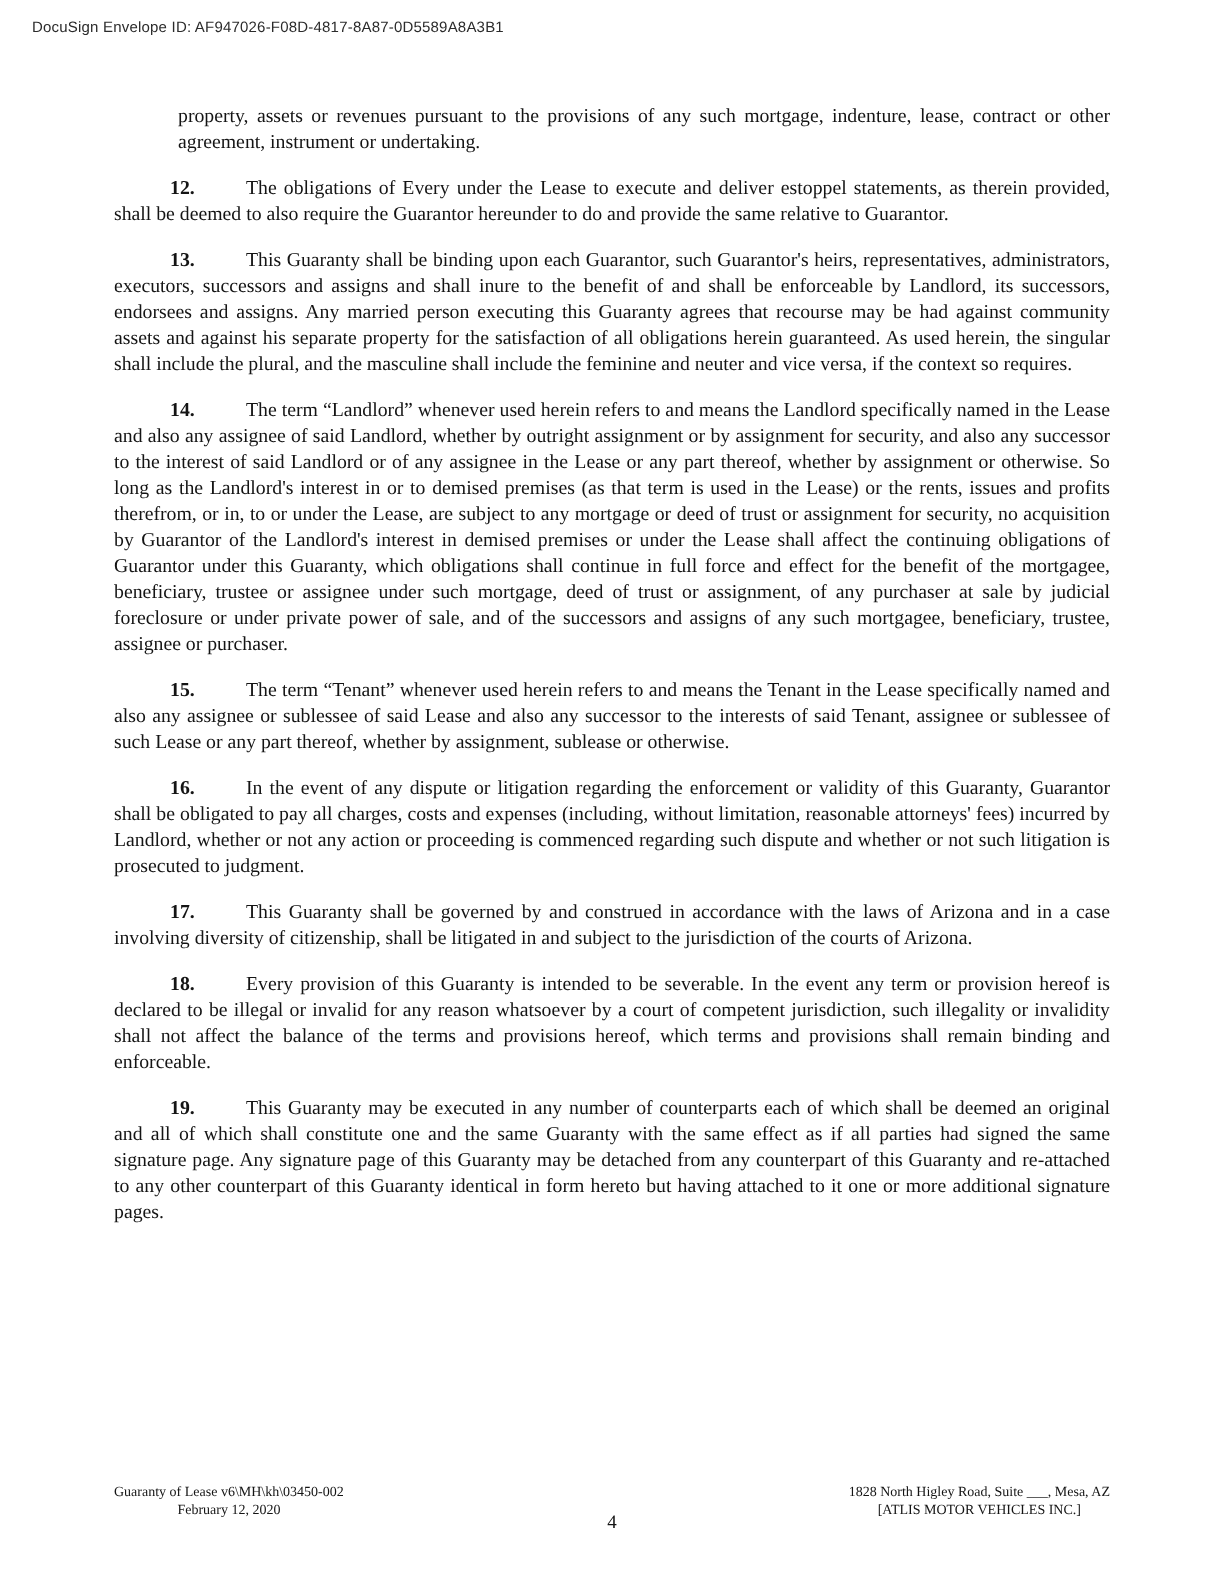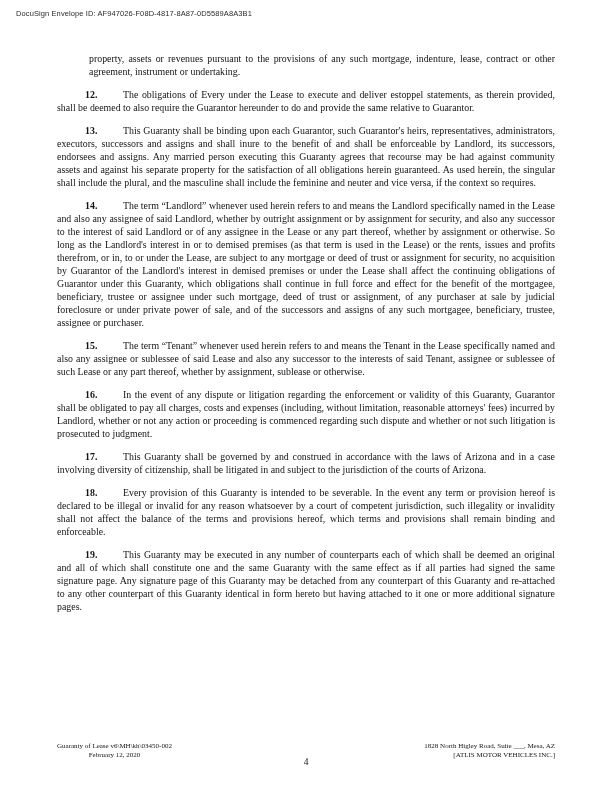--- a/index.html
+++ b/index.html
@@ -56,21 +56,21 @@
     font-size: 7px;
     line-height: 8.8px;
     text-align: center;
   }
   .footer-right {
     position: absolute;
     right: 57px;
     top: 742px;
     font-size: 7px;
     line-height: 8.8px;
-    text-align: right;
+    text-align: center;
   }
   .page-number {
     position: absolute;
     left: 0;
     top: 757px;
     width: 612px;
     text-align: center;
     font-size: 9.5px;
   }
 </style>

